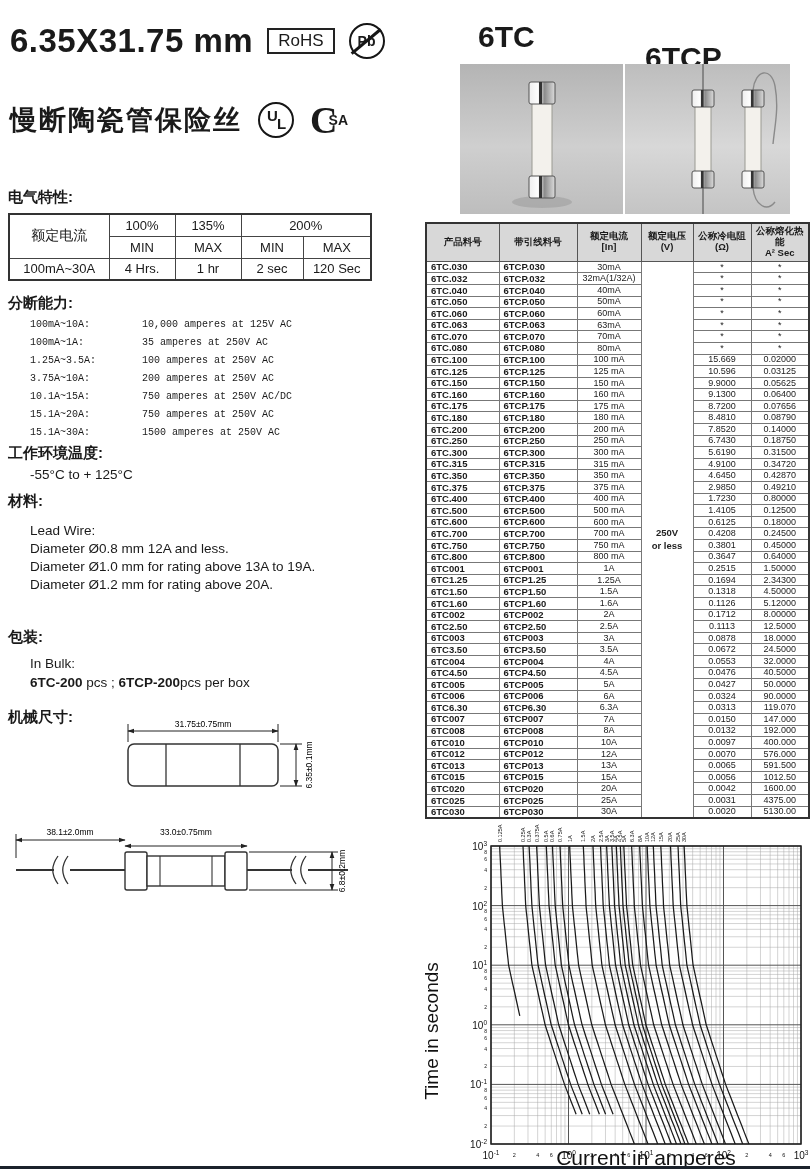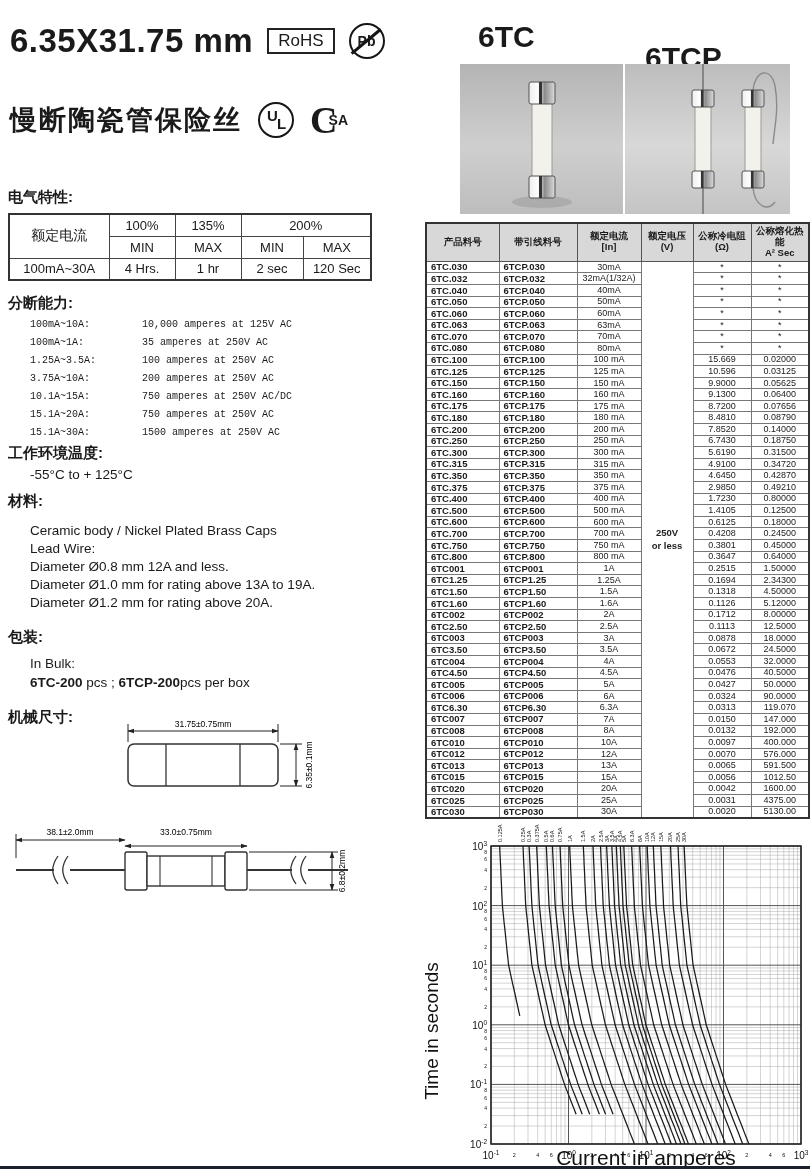--- a/index.html
+++ b/index.html
@@ -184,21 +184,20 @@
       <span class="brk-range">15.1A~30A:</span>
       <span>1500 amperes at 250V AC</span>
     </div>
 </div>
 
 <div class="abs sec-heading" style="left:8px; top:444px;">工作环境温度:</div>
 <div class="abs mat-line" style="left:30px; top:467px;">-55°C to + 125°C</div>
 
 <div class="abs sec-heading" style="left:8px; top:492px;">材料:</div>
 <div class="abs" style="left:30px; top:523px;">
-  <div class="mat-line">Ceramic body / Nickel Plated Brass Caps</div>
   <div class="mat-line">Lead Wire:</div>
   <div class="mat-line">Diameter Ø0.8 mm 12A and less.</div>
   <div class="mat-line">Diameter Ø1.0 mm for rating above 13A to 19A.</div>
   <div class="mat-line">Diameter Ø1.2 mm for rating above 20A.</div>
 </div>
 
 <div class="abs sec-heading" style="left:8px; top:628px;">包装:</div>
 <div class="abs pkg-line" style="left:30px; top:656px;">In Bulk:</div>
 <div class="abs pkg-line" style="left:30px; top:675px;">
   <span class="bold">6TC-200</span><span> pcs ; </span><span class="bold">6TCP-200</span><span>pcs per box</span>

